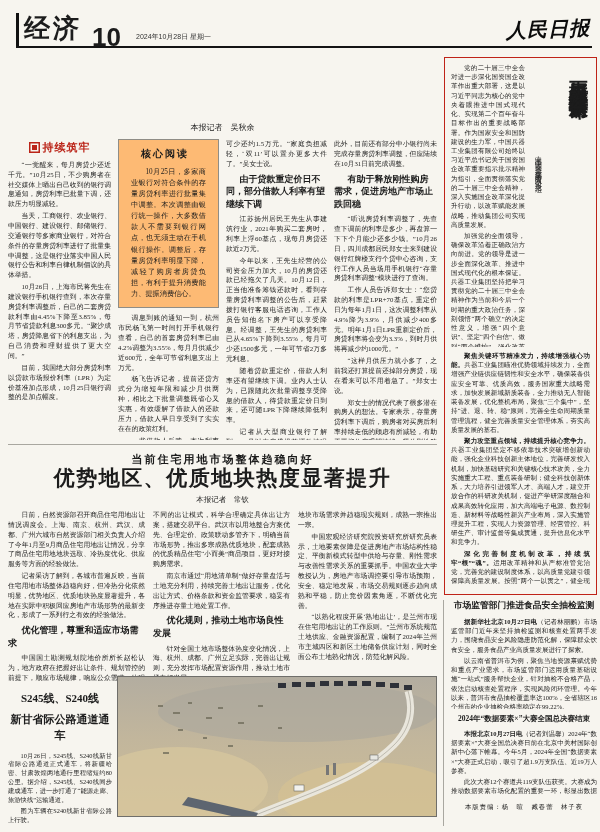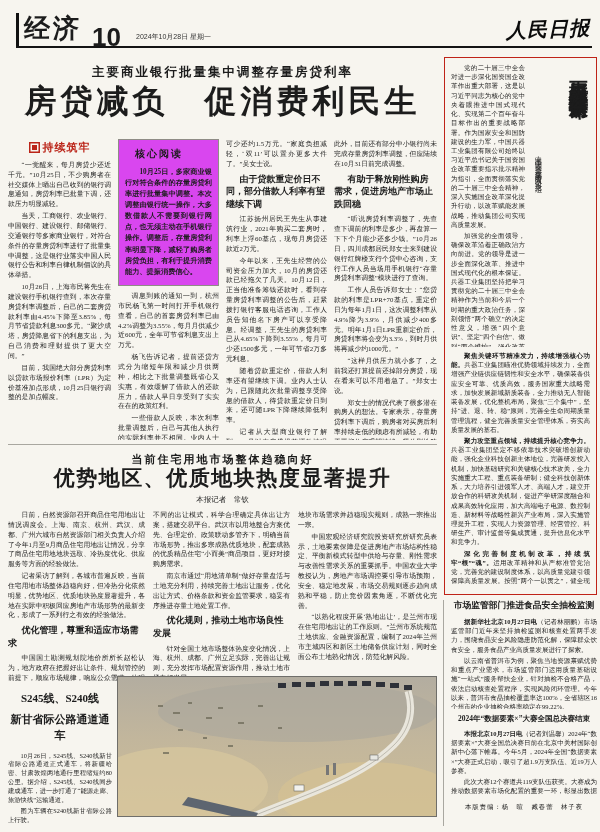--- a/index.html
+++ b/index.html
@@ -24,23 +24,23 @@
             transform:rotate(-2deg);letter-spacing:1px;color:#0c0c0c;}
   .hdr-rule{left:16px;top:46px;width:576px;height:1.5px;background:#141414;}
   
   .kicker{left:8px;top:64px;width:429px;font-size:12.5px;font-weight:bold;letter-spacing:2px;}
   .headline{left:8px;top:80px;width:429px;font-size:32px;font-weight:bold;letter-spacing:4px;}
   .byline{left:8px;top:122px;width:429px;font-size:8px;color:#222;}
   .tagrow{display:flex;align-items:center;gap:3px;margin:1px 0 4px;justify-content:center;}
   .tagicon{width:11px;height:11px;background:#bb2418;display:inline-block;
            box-shadow:inset 0 0 0 1.5px #bb2418, inset 0 0 0 3px #f7f5ef;}
   .tagtext{color:#bb2418;font-weight:bold;font-size:11px;letter-spacing:1px;}
-  .corebox{border:0.8px solid #8f8d86;background:#d946ef;padding:7px 6px;margin-bottom:5px;}
+  .corebox{border:0.8px solid #8f8d86;background:#fdba74;padding:7px 12px;margin-bottom:5px;}
   .corebox h4{margin:0 0 5px;font-size:10px;font-weight:bold;text-indent:1em;letter-spacing:2px;}
-  .corebox p{font-size:7.2px;line-height:1.55;margin:0;text-indent:2em;text-align:justify;font-weight:bold;}
+  .corebox p{font-size:7.2px;line-height:1.55;margin:0;text-indent:2em;text-align:justify;}
   
   .redbox{left:444px;top:57px;width:151px;height:536px;border:1.3px solid #bf2318;}
   .v-head{position:absolute;right:3px;top:7px;height:300px;writing-mode:vertical-rl;
           font-size:19.5px;font-weight:bold;letter-spacing:1.5px;font-family:"Liberation Sans",sans-serif;}
   .v-byline{position:absolute;right:53px;top:92px;height:170px;writing-mode:vertical-rl;
             font-size:7px;letter-spacing:2px;color:#222;}
   .lead-b{font-weight:bold;}
   
   .rule2{left:8px;top:444px;width:429px;height:0.8px;background:#a9a7a0;}
   .kicker2{left:8px;top:452px;width:429px;font-size:11px;font-weight:bold;letter-spacing:2px;}
@@ -61,22 +61,21 @@
 
 <div class="page">
 
   <div class="abs hdr-vbar"></div>
   <div class="abs hdr-section sans">经济</div>
   <div class="abs hdr-page sans">10</div>
   <div class="abs hdr-date sans">2024年10月28日  星期一</div>
   <div class="abs masthead">人民日报</div>
   <div class="abs hdr-rule"></div>
 
-  <div class="abs kicker center sans">主要商业银行批量集中调整存量房贷利率</div>
-  <div class="abs headline center sans">房贷减负　促消费利民生</div>
+  <div class="abs byline center">本报记者　吴秋余</div>
 
   <div class="col fs68" style="left:8px;top:139px;width:103px;height:301px;">
     <div class="tagrow">
       <span class="tagicon"></span>
       <span class="tagtext">持续筑牢</span>
     </div>
     <p>“一觉醒来，每月房贷少还近千元。”10月25日，不少购房者在社交媒体上晒出自己收到的银行调息通知，房贷利率已批量下调，还款压力明显减轻。</p>
     <p>当天，工商银行、农业银行、中国银行、建设银行、邮储银行、交通银行等多家商业银行，对符合条件的存量房贷利率进行了批量集中调整，这是银行业落实中国人民银行公告和利率自律机制倡议的具体举措。</p>
     <p>10月26日，上海市民蒋先生在建设银行手机银行查到，本次存量房贷利率调整后，自己的二套房贷款利率由4.45%下降至3.85%，每月节省贷款利息300多元。“聚沙成塔，房贷降息省下的利息支出，为自己消费和理财提供了更大空间。”</p>
     <p>目前，我国绝大部分房贷利率以贷款市场报价利率（LPR）为定价基准加点形成，10月25日银行调整的是加点幅度。</p>

